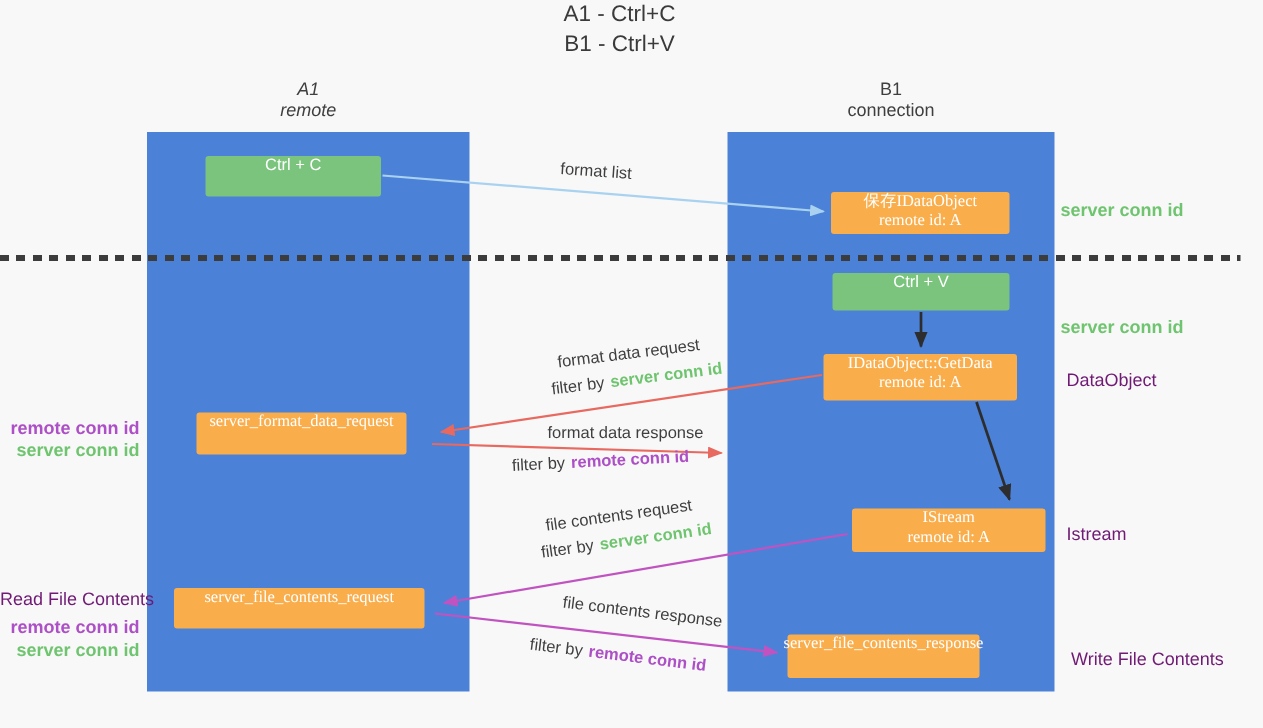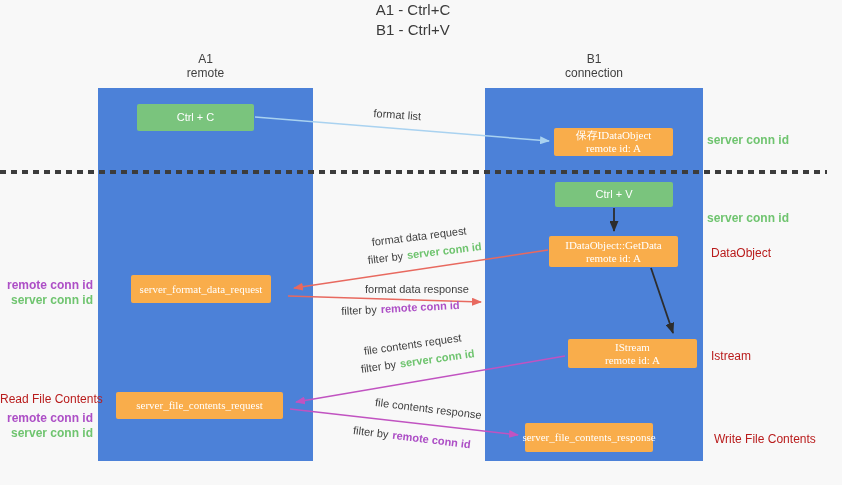--- a/index.html
+++ b/index.html
@@ -7,48 +7,48 @@
     position:relative; width:842px; height:485px; background:#f8f8f8;
     font-family:"Liberation Sans", sans-serif; overflow:hidden;
   }
   .title {
     position:absolute; left:0; top:9; width:826px; text-align:center;
     font-size:15px; line-height:20px; color:#3a3a3a;
   }
   .lane-header {
     position:absolute; text-align:center; font-size:12px; line-height:14px; color:#3f3f3f;
   }
-  .lane-header.a1 { left:98px; top:52px; width:215px; }
+  .lane-header.a1 { left:98px; top:52px; width:215px;font-style:italic; }
   .lane-header.b1 { left:485px; top:52px; width:218px; }
   .lane {
     position:absolute; top:88px; height:373px; background:#4c81d8;
   }
   .lane.a1 { left:98px; width:215px; }
   .lane.b1 { left:485px; width:218px; }
   .dotted-line {
     position:absolute; left:0; top:170px; width:827px; height:4px; z-index:3;
     background:repeating-linear-gradient(to right, #3c3c3c 0 6px, transparent 6px 11px);
   }
   svg.arrows { position:absolute; left:0; top:0; z-index:4; pointer-events:none; }
   .node {
     position:absolute; z-index:5; display:flex; flex-direction:column;
-    align-items:center; justify-content:center; text-align:center;
+    align-items:center; text-align:center;
     color:#ffffff; font-size:11px; line-height:13px; border-radius:2px;
   }
   .node.green  { background:#7ac47d; }
   .node.orange { background:#f9ad4b;font-family:Liberation Serif, serif; }
   .lbl {
     position:absolute; z-index:6; font-size:11px; color:#3f3f3f; white-space:nowrap;
     transform-origin:left top;
   }
   .lbl span + span { margin-left:4px; }
   .id-green  { color:#6fc46f; font-weight:bold; }
   .id-purple { color:#ad4fc6; font-weight:bold; }
   .side-lbl {
-    position:absolute; z-index:6; font-size:12px; color:#b91c1c; white-space:nowrap;
+    position:absolute; z-index:6; font-size:12px; color:#701a75; white-space:nowrap;
   }
   .side-lbl.bold-green  { color:#6fc46f; font-weight:bold; }
   .side-lbl.bold-purple { color:#ad4fc6; font-weight:bold; }
   .left-stack {
     position:absolute; z-index:6; left:0; width:93px; text-align:right;
     font-size:12px; line-height:15px; white-space:nowrap;
   }
 </style>
 </head>
 <body>

